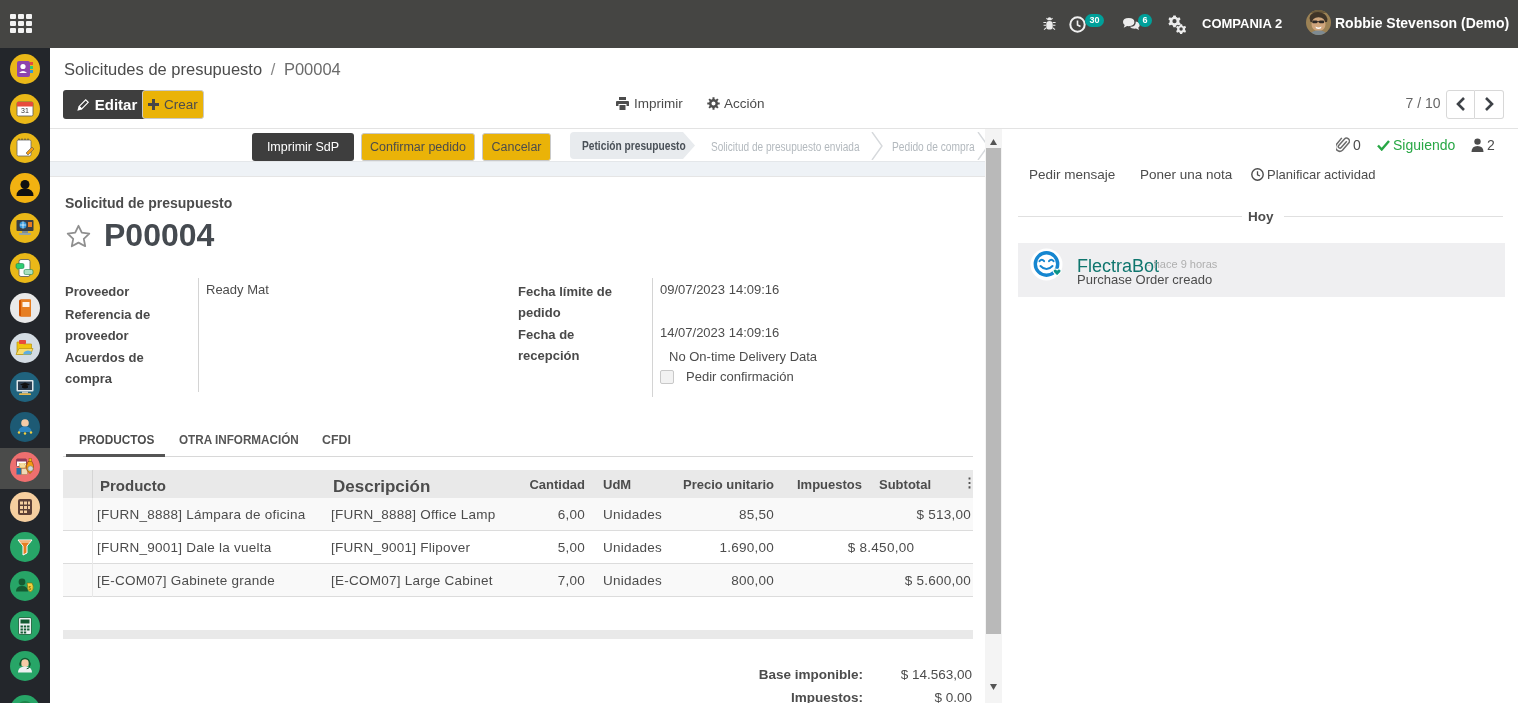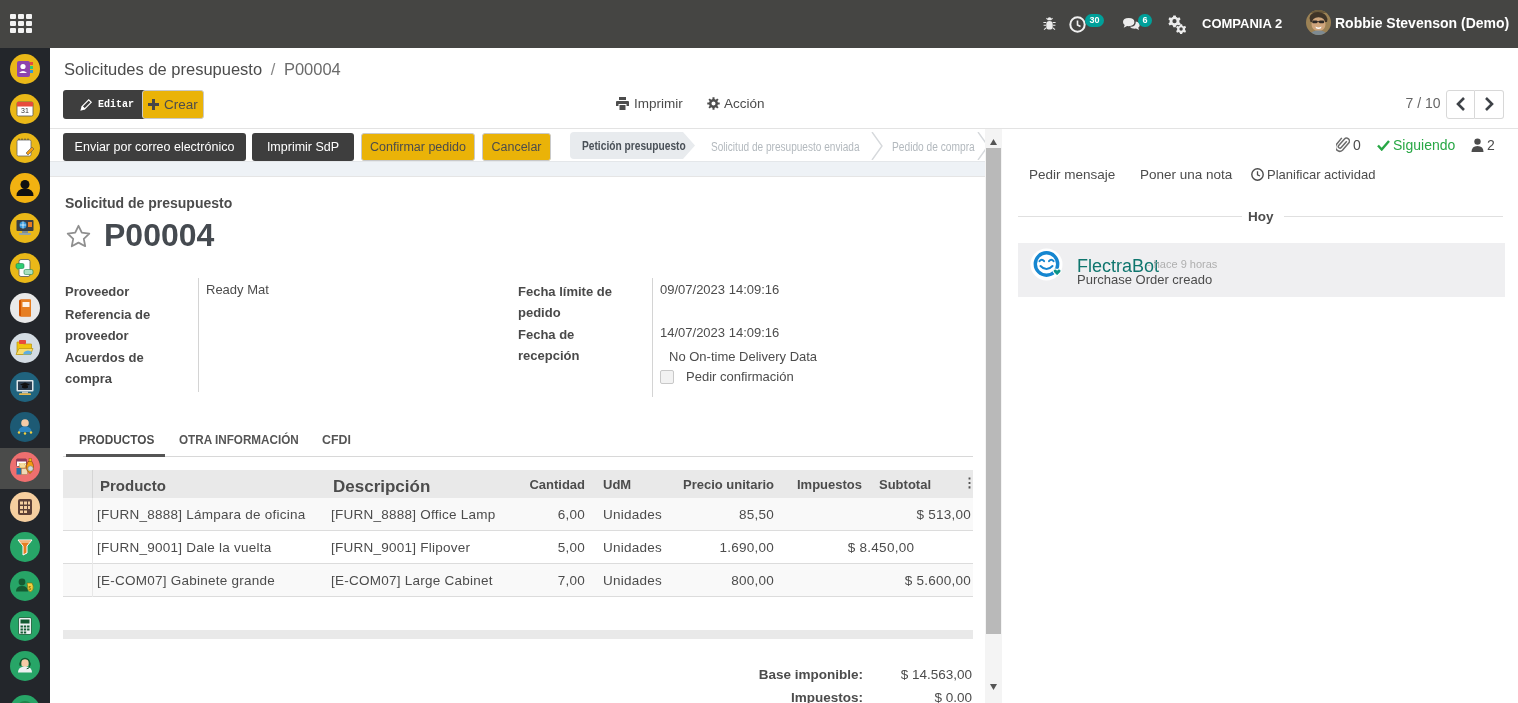--- a/index.html
+++ b/index.html
@@ -208,21 +208,21 @@
           <rect x="9.3" y="11.5" width="2" height="3.4" rx="1" fill="#145a32"></rect>
           <rect x="18.7" y="11.5" width="2" height="3.4" rx="1" fill="#145a32"></rect>
           <path d="M19.7 15 q0 2.5-3 2.8" stroke="#145a32" stroke-width="1" fill="none"></path>
         </svg></div>
       <div class="abs" style="left:10px;top:695px;width:30px;height:30px;border-radius:50%;background:#27a567;overflow:hidden;"><svg width="30" height="30" viewBox="0 0 30 30">
           <circle cx="15" cy="15" r="9" fill="#1e8449"></circle>
         </svg></div>
     </div>
 
 <div class="abs" style="left:64px;top:60px;font-size:16.5px;color:#4c4c4c;">Solicitudes de presupuesto <span style="color:#888;display:inline-block;margin:0 4px;">/</span> <span style="color:#6b6b6b;">P00004</span></div>
-<div class="abs btn btn-dark" style="left:63px;top:90px;width:88px;height:29px;font-size:10px;font-family:Liberation Mono, monospace;">
+<div class="abs btn btn-dark" style="left:63px;top:90px;width:88px;height:29px;font-size:15px;">
   <svg width="13" height="13" viewBox="0 0 13 13" style="margin-right:5px">
         <g fill="none" stroke="#fff" stroke-width="1.2">
           <path d="M2.2 8.3 L8.7 1.8 L11.2 4.3 L4.7 10.8 Z"></path>
           <path d="M2.2 8.3 L1.2 11.8 L4.7 10.8" fill="#fff"></path>
         </g>
       </svg>
   <span style="font-weight:bold;">Editar</span>
 </div>
 <div class="abs btn btn-light" style="left:142px;top:90px;width:62px;height:29px;font-size:13.5px;">
   <svg width="11" height="11" viewBox="0 0 11 11" style="margin-right:5px">
@@ -245,21 +245,20 @@
 <div class="abs" style="left:1475px;top:90px;width:29px;height:29px;border:1px solid #d8d8d8;border-left:none;border-radius:0 3px 3px 0;background:#fff;"></div>
 <svg class="abs" style="left:1456px;top:97px" width="9" height="14" viewBox="0 0 9 14">
       <path d="M8 1 L2 7 L8 13" stroke="#3e4247" stroke-width="2.6" fill="none"></path>
     </svg>
 <svg class="abs" style="left:1485px;top:97px" width="9" height="14" viewBox="0 0 9 14">
       <path d="M1 1 L7 7 L1 13" stroke="#3e4247" stroke-width="2.6" fill="none"></path>
     </svg>
 
 <div class="abs" style="left:50px;top:128px;width:1468px;height:1px;background:#e3e3e3;"></div>
 
-<div class="abs btn btn-dark" style="left:63px;top:133px;width:183px;font-size:12.5px;">Enviar por correo electrónico</div>
 <div class="abs btn btn-dark" style="left:252px;top:133px;width:102px;font-size:12.5px;">Imprimir SdP</div>
 <div class="abs btn btn-light" style="left:361px;top:133px;width:114px;font-size:12.5px;">Confirmar pedido</div>
 <div class="abs btn btn-light" style="left:482px;top:133px;width:69px;font-size:12.5px;">Cancelar</div>
 <div class="abs" style="left:570px;top:132px;width:125px;height:27px;background:#e8ebee;border-radius:4px 0 0 4px;clip-path:polygon(0 0, 113px 0, 125px 50%, 113px 100%, 0 100%);"></div>
     <div class="abs" style="left:582px;top:139px;font-size:12px;font-weight:bold;color:#495057;transform:scaleX(0.85);transform-origin:left;white-space:nowrap;">Petición presupuesto</div>
 <div class="abs" style="left:711px;top:140px;font-size:12px;color:#b3b9be;transform:scaleX(0.84);transform-origin:left;white-space:nowrap;">Solicitud de presupuesto enviada</div>
 <svg class="abs" style="left:871px;top:132px" width="12" height="28" viewBox="0 0 12 28">
       <path d="M1 0 L11 14 L1 28" stroke="#d6d9dc" stroke-width="1.4" fill="none"></path>
     </svg>
 <div class="abs" style="left:892px;top:140px;font-size:12px;color:#b3b9be;transform:scaleX(0.85);transform-origin:left;white-space:nowrap;">Pedido de compra</div>

